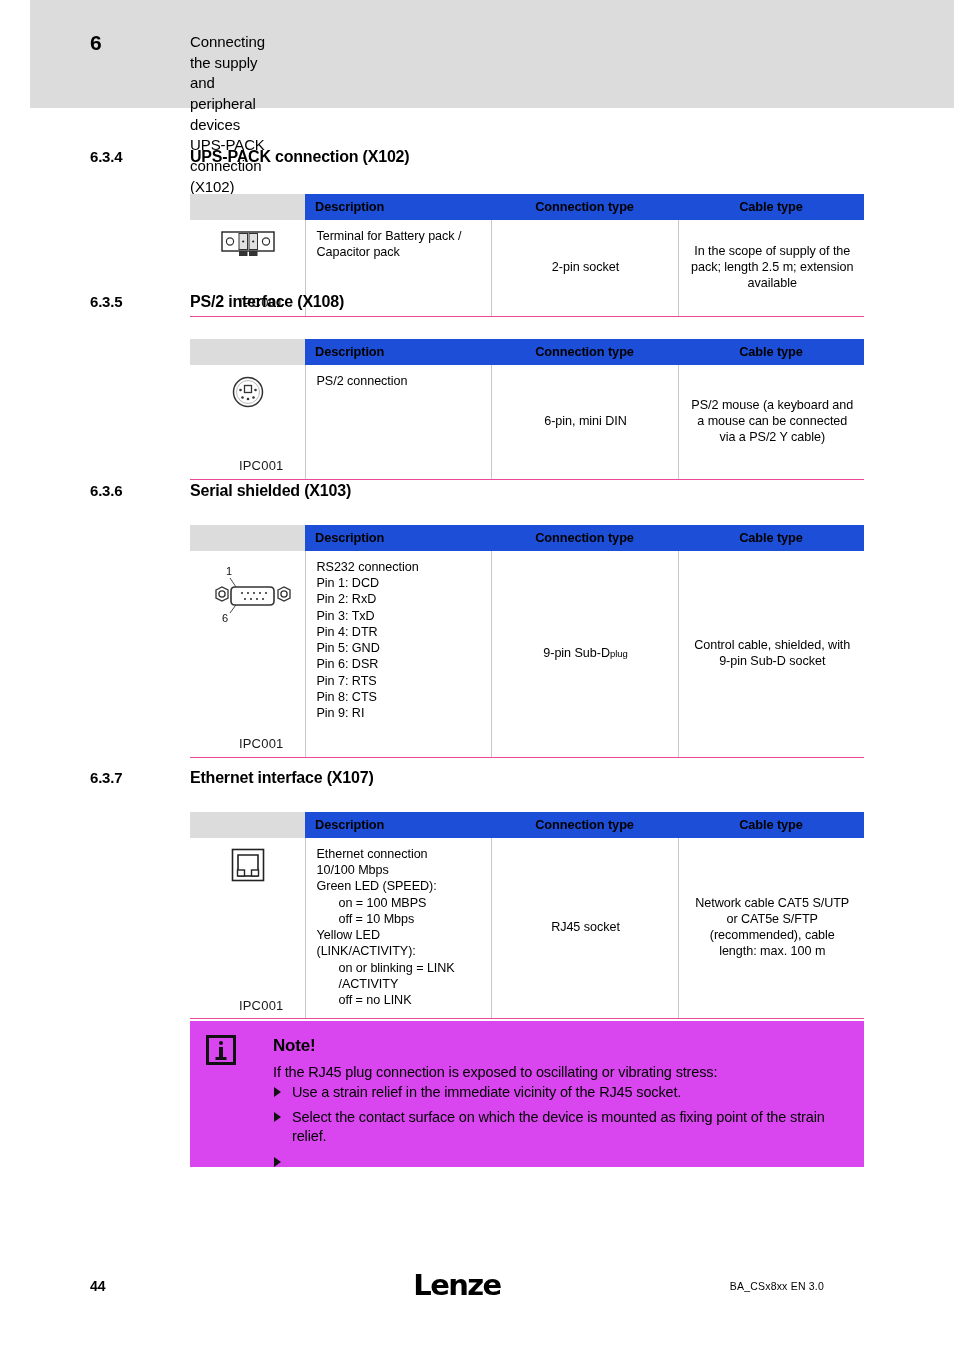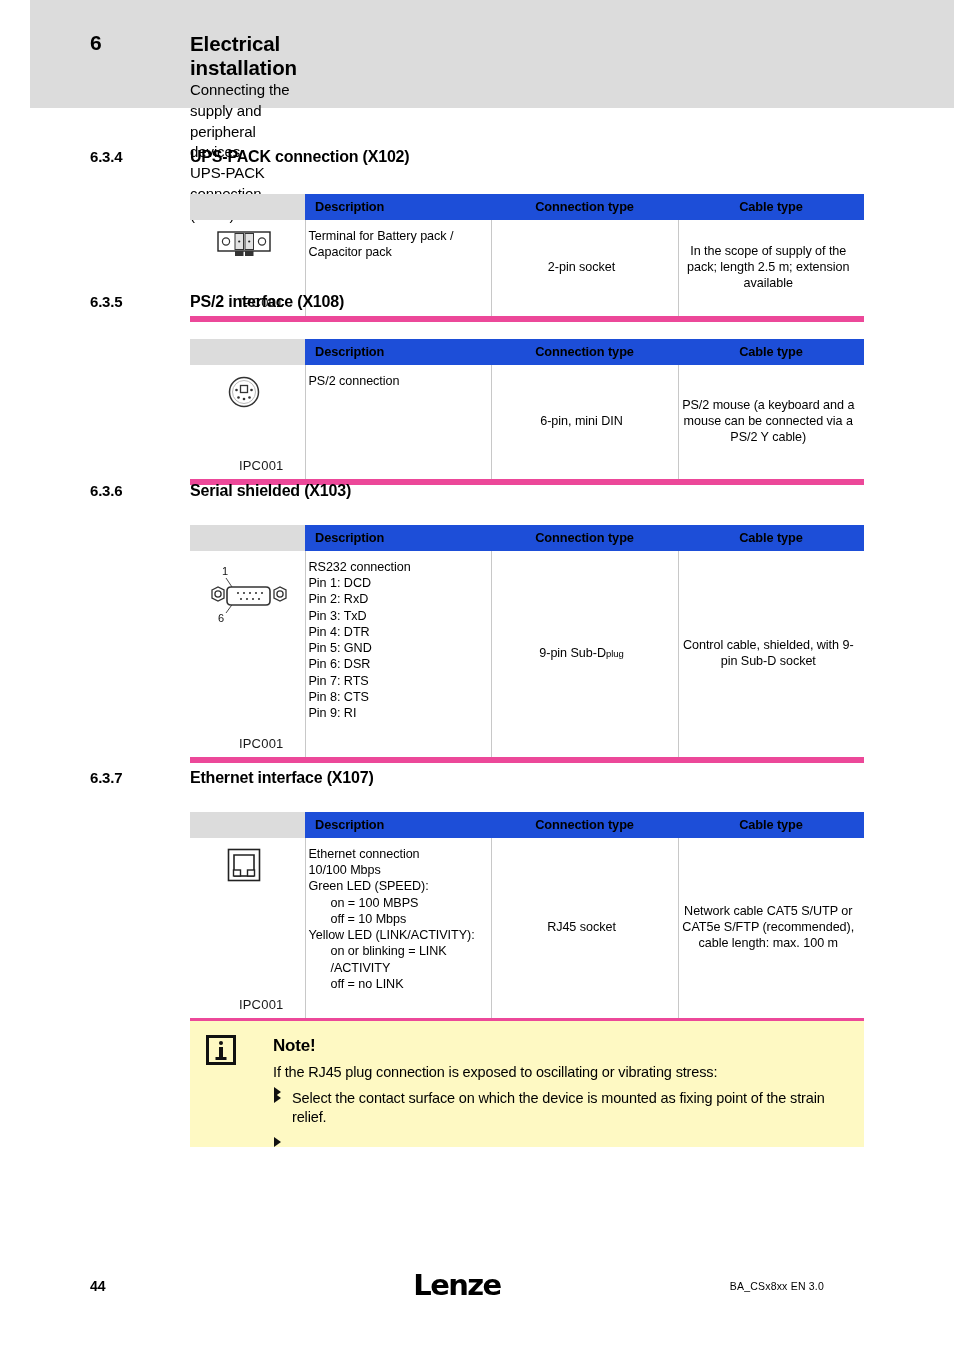--- a/index.html
+++ b/index.html
@@ -103,23 +103,23 @@
     padding: 5px 8px 6px 8px;
     text-align: center;
     border: none;
     letter-spacing: -0.1px;
   }
   .conn-table th.th-icon { background: #dcdcdc; }
   .conn-table th.th-desc { text-align: left; padding-left: 10px; }
 
   .conn-table td {
     vertical-align: top;
-    padding: 8px 9px 10px 3px;
+    padding: 8px 9px 10px 11px;
     border-left: 1px solid #c8c8c8;
-    border-bottom: 6px solid #ec4899;
+    border-bottom: 1px solid #ec4899;
     letter-spacing: -0.05px;
     line-height: 1.29;
   }
   .conn-table td.td-icon {
     border-left: none;
     position: relative;
     text-align: center;
   }
   .conn-table td.td-desc  { text-align: left; }
   .conn-table td.td-conn  { text-align: center; vertical-align: middle; }
@@ -143,21 +143,21 @@
     margin: 2px auto 0 auto;
   }
   .subd-wrap { margin-top: 4px; }
   .small-note { font-size: 9.5px; }
 
   
   .note-box {
     position: absolute;
     left: 190px;
     width: 674px;
-    background: #fef9c3;
+    background: #d946ef;
     padding: 14px 14px 14px 16px;
     box-sizing: border-box;
   }
   .note-head {
     position: relative;
     min-height: 30px;
   }
   .note-icon {
     position: absolute;
     left: 0;
@@ -266,21 +266,20 @@
     letter-spacing: 0.2px;
   }
 </style>
 </head>
 <body>
 
 <div class="header-band">
   <div class="header-inner">
     <div class="hdr-chapter-no">6</div>
     <div class="hdr-texts">
-      <div class="hdr-title">Electrical installation</div>
       <div class="hdr-sub1">Connecting the supply and peripheral devices</div>
       <div class="hdr-sub2">UPS-PACK connection (X102)</div>
     </div>
   </div>
 </div>
 
 <div class="section" style="top:148px;">
   <div class="sec-heading">
     <span class="sec-num">6.3.4</span>
     <span class="sec-title">UPS-PACK connection (X102)</span>
@@ -508,20 +507,21 @@
       <span class="dot"></span>
       <span class="stem"></span>
       <span class="foot"></span>
     </span>
     <span class="note-title">Note!</span>
   </div>
   <div class="note-body">
     <div class="note-intro">If the RJ45 plug connection is exposed to oscillating or vibrating stress:</div>
     <div class="note-item">
       <span class="tri"></span>
+      <span>Use a strain relief in the immediate vicinity of the RJ45 socket.</span>
     </div>
     <div class="note-item">
       <span class="tri"></span>
       <span>Select the contact surface on which the device is mounted as fixing point of the strain relief.</span>
     </div>
     <div class="note-item">
       <span class="tri"></span>
     </div>
   </div>
 </div>

